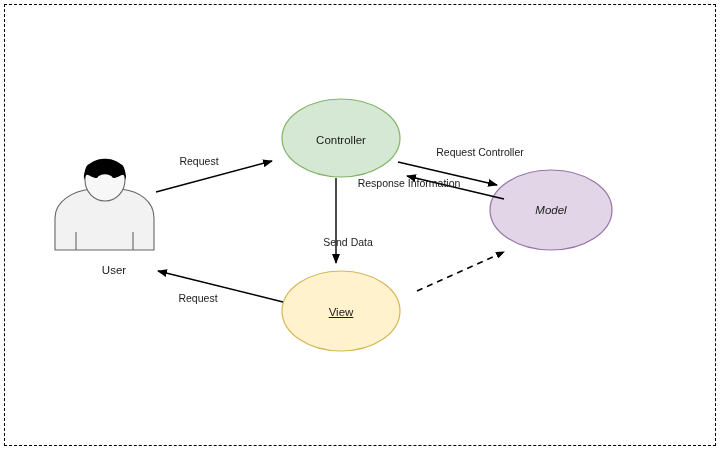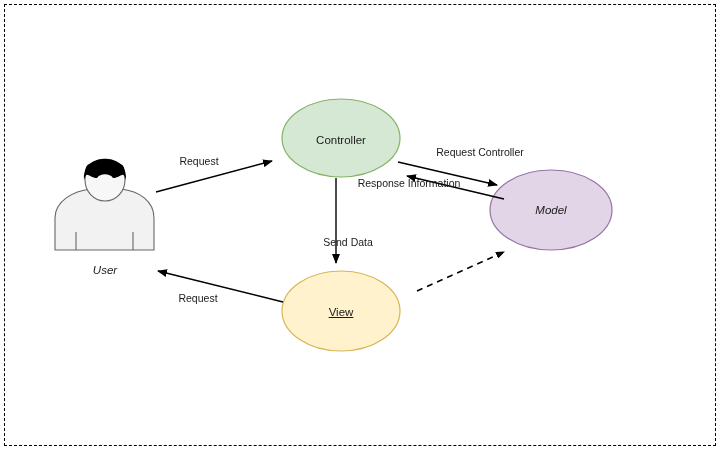--- a/index.html
+++ b/index.html
@@ -110,21 +110,21 @@
 
     <line x1="417" y1="291" x2="504" y2="252" stroke="#000000" stroke-width="1.5" stroke-dasharray="6,5" marker-end="url(#arrowhead-sm)"></line>
   </svg>
 
   <div class="node-label" style="left:341px; top:140px;">Controller</div>
 
   <div class="node-label" style="left:551px; top:210px;font-style:italic;">Model</div>
 
   <div class="node-label" style="left:341px; top:312px;text-decoration:underline;">View</div>
 
-  <div class="actor-label" style="left:105px; top:270px;font-style:italic;">User</div>
+  <div class="actor-label" style="left:114px; top:270px;">User</div>
 
   <div class="edge-label" style="left:199px; top:161px;">Request</div>
 
   <div class="edge-label" style="left:480px; top:152px;">Request Controller</div>
 
   <div class="edge-label" style="left:409px; top:183px;">Response Information</div>
 
   <div class="edge-label" style="left:339px; top:242px;margin-left:9px;">Send Data</div>
 
   <div class="edge-label" style="left:198px; top:298px;">Request</div>

